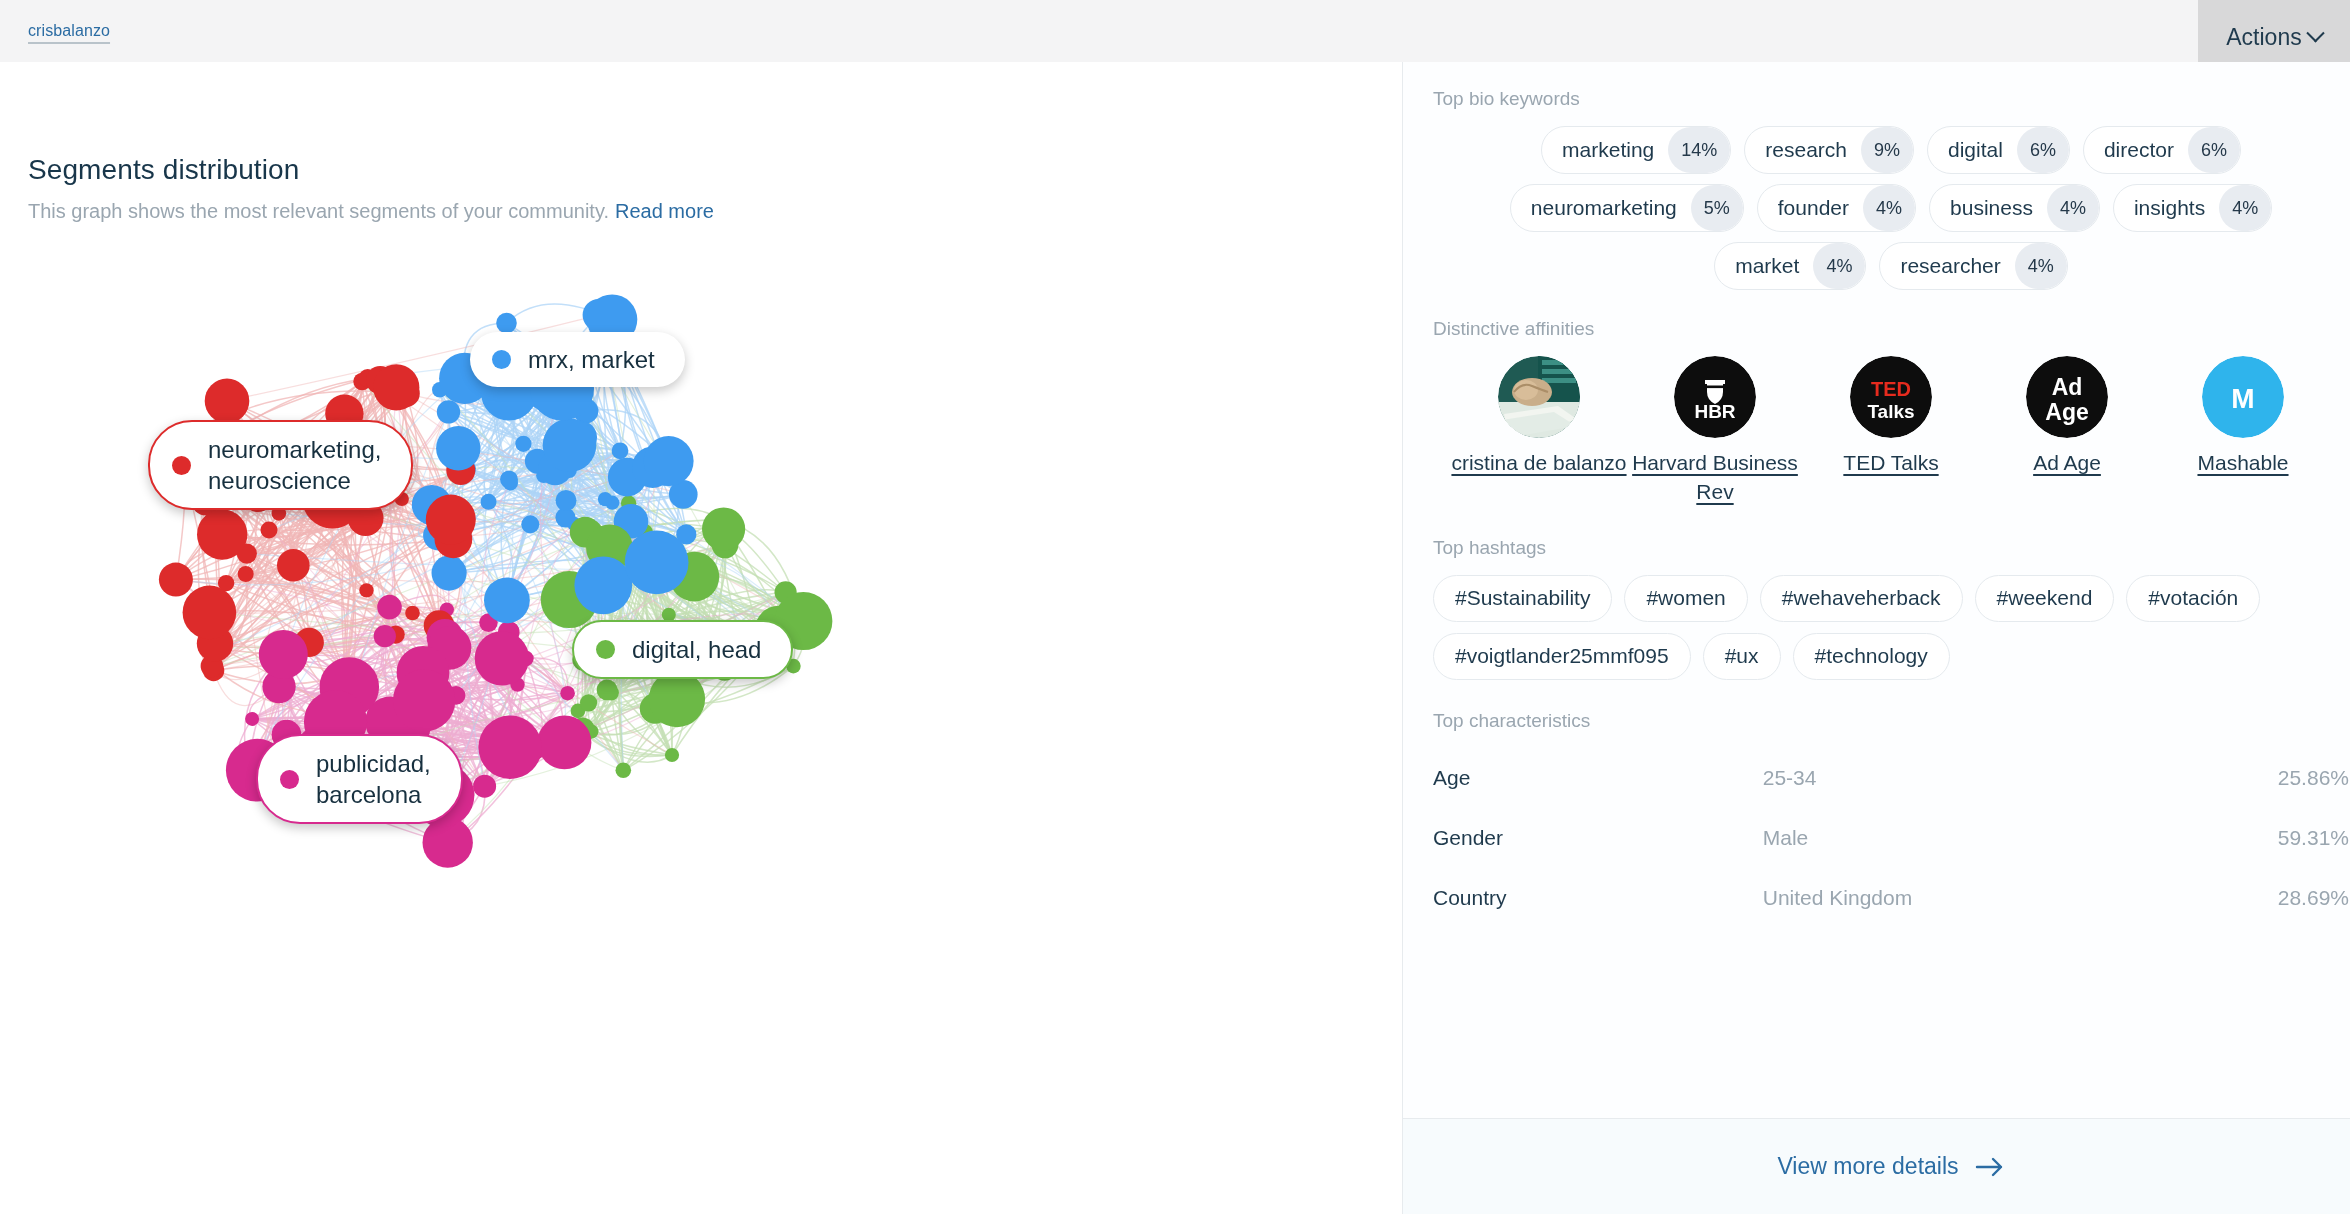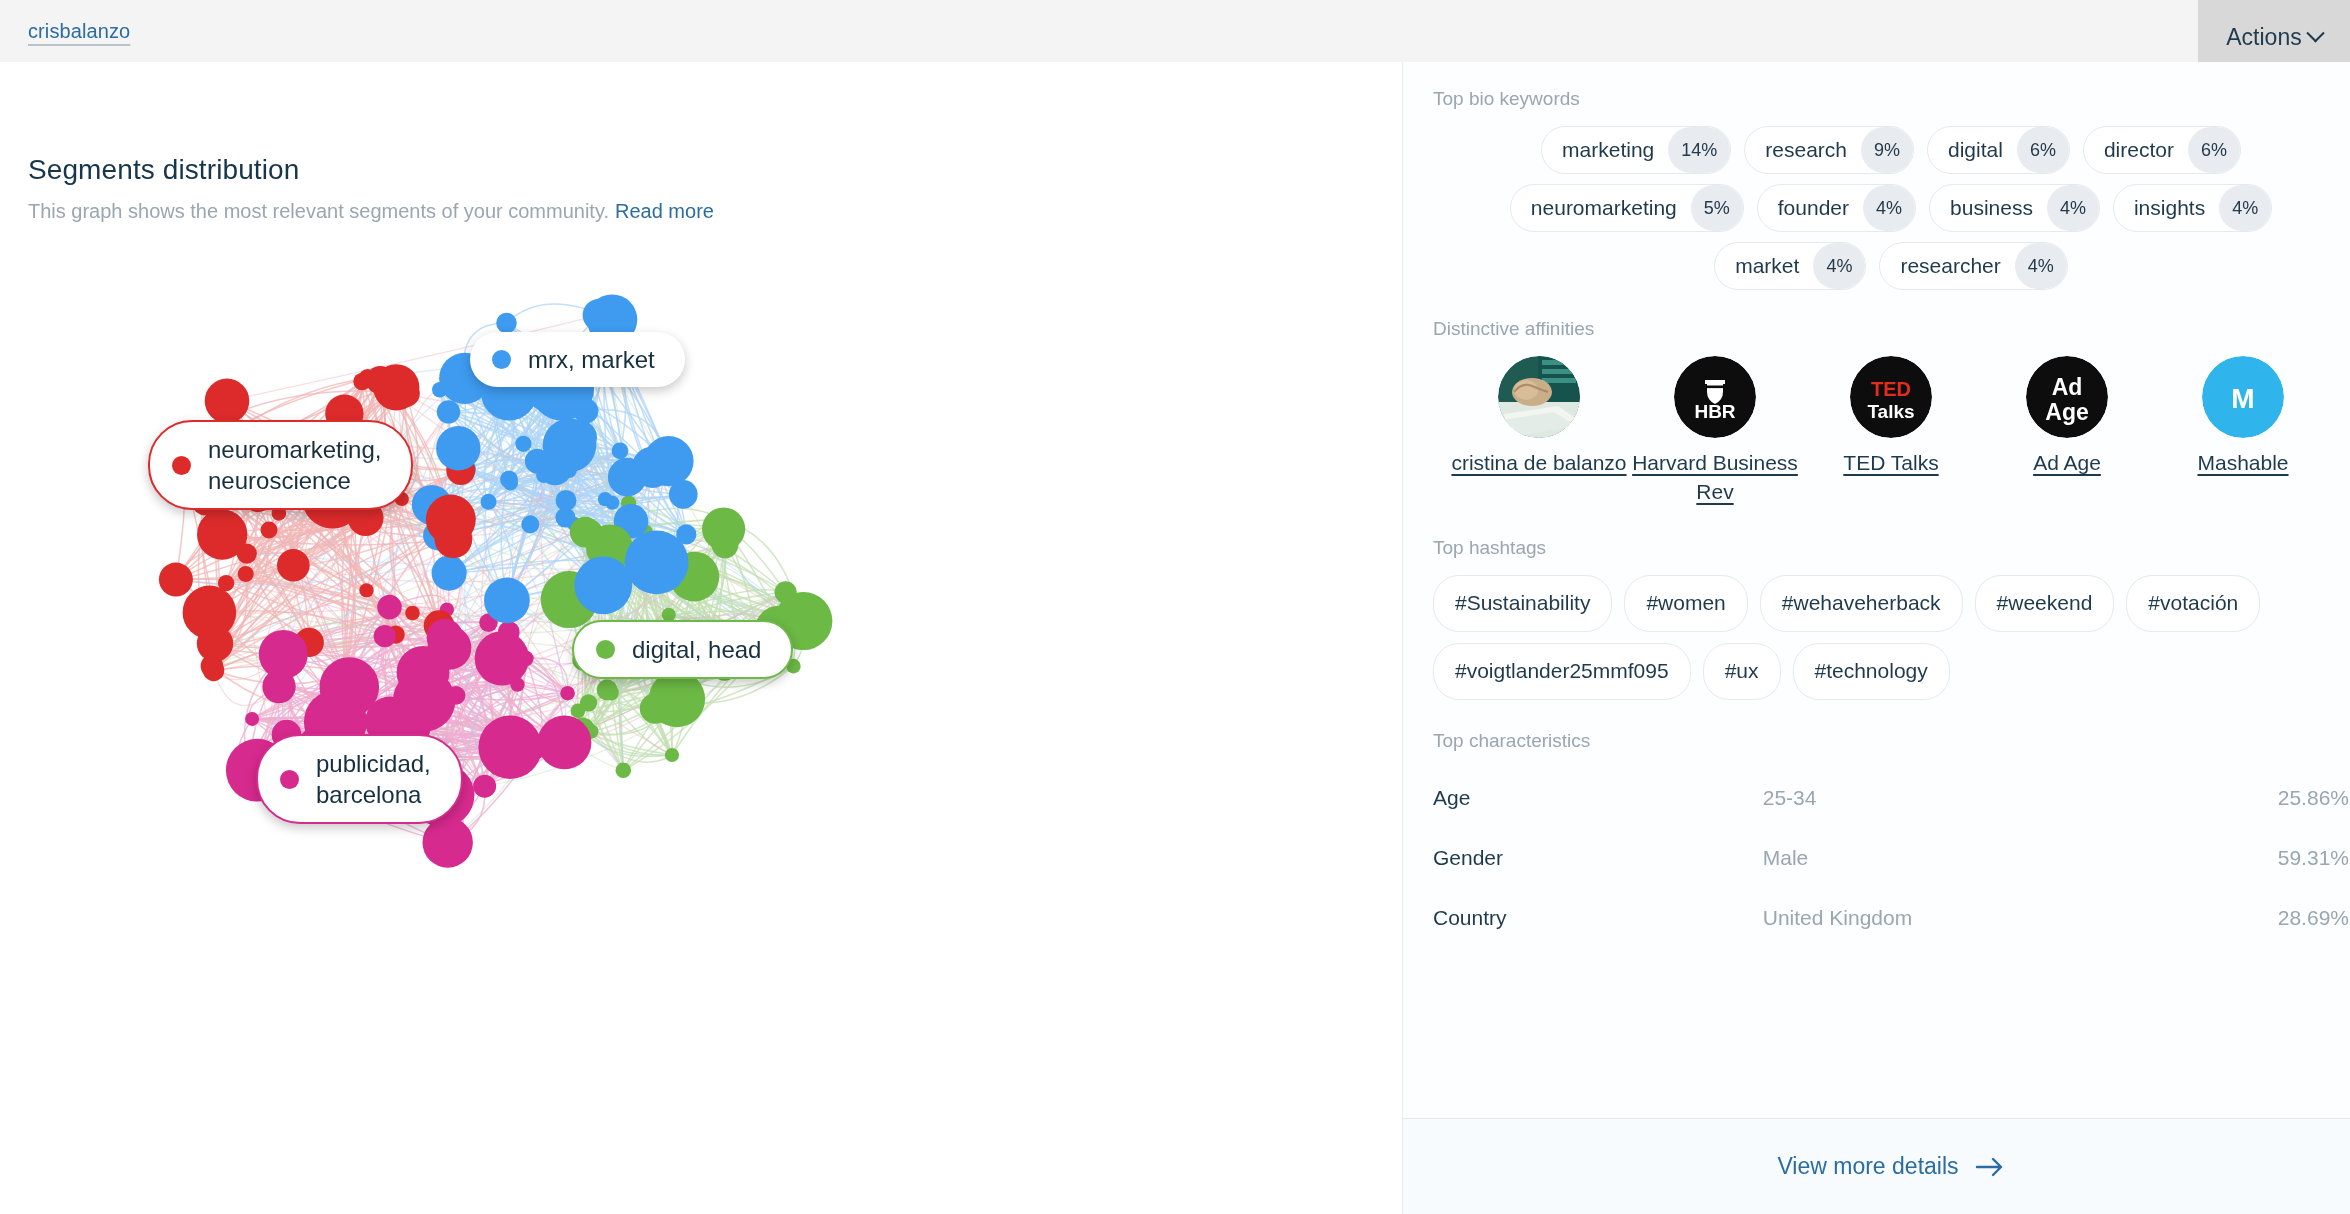--- a/index.html
+++ b/index.html
@@ -14,21 +14,21 @@
 
   
   .topbar {
     height: 62px; min-height: 62px;
     background: #f4f4f5;
     display: flex; align-items: center;
     position: relative;
   }
   .handle {
     margin-left: 28px;
-    font-size: 20px;
+    font-size: 16px;
     color: #2b6ca3;
     text-decoration: underline;
     text-underline-offset: 6px;
     text-decoration-color: #b9c3ca;
     text-decoration-thickness: 2px;
     cursor: pointer;
     letter-spacing: .1px;
   }
   .actions-btn {
     position: absolute; right: 0; top: 0;
@@ -147,21 +147,21 @@
     text-decoration: underline; text-underline-offset: 4px;
     text-align: center; line-height: 1.38;
   }
 
   
   .ht-rows { display:flex; flex-direction:column; gap: 11px; margin-top: 2px; }
   .ht-row { display:flex; gap: 12px; }
   .ht {
     border: 1px solid #e5eaee; background:#fff;
     border-radius: 26px;
-    height: 57px; display:flex; align-items:center;
+    height: 47px; display:flex; align-items:center;
     padding: 0 21px;
     font-size: 21px; color:#1f3a4d;
     cursor: pointer;
   }
 
   
   .ch-table { width: 100%; border-collapse: collapse; margin-top: 4px; }
   .ch-table td { padding: 18px 0; font-size: 21px; }
   .ch-k { color: #1f3a4d; width: 36%; }
   .ch-v { color: #9aa6b0; width: 42%; }

